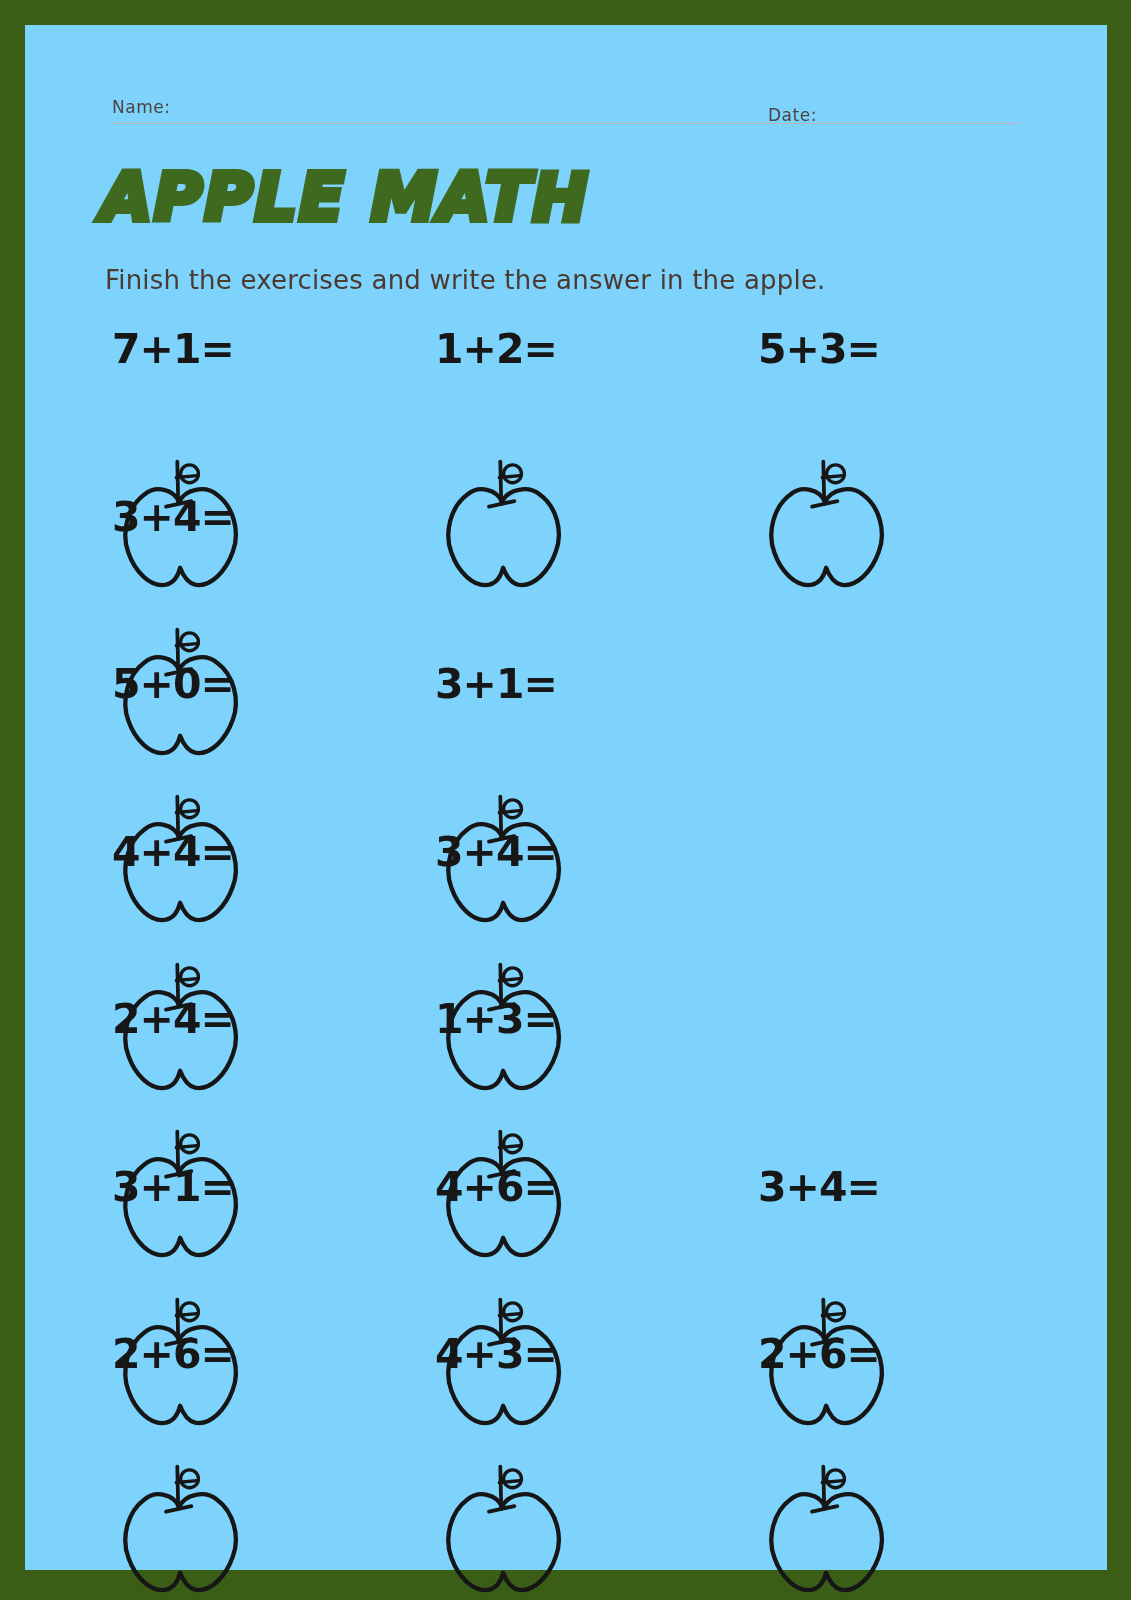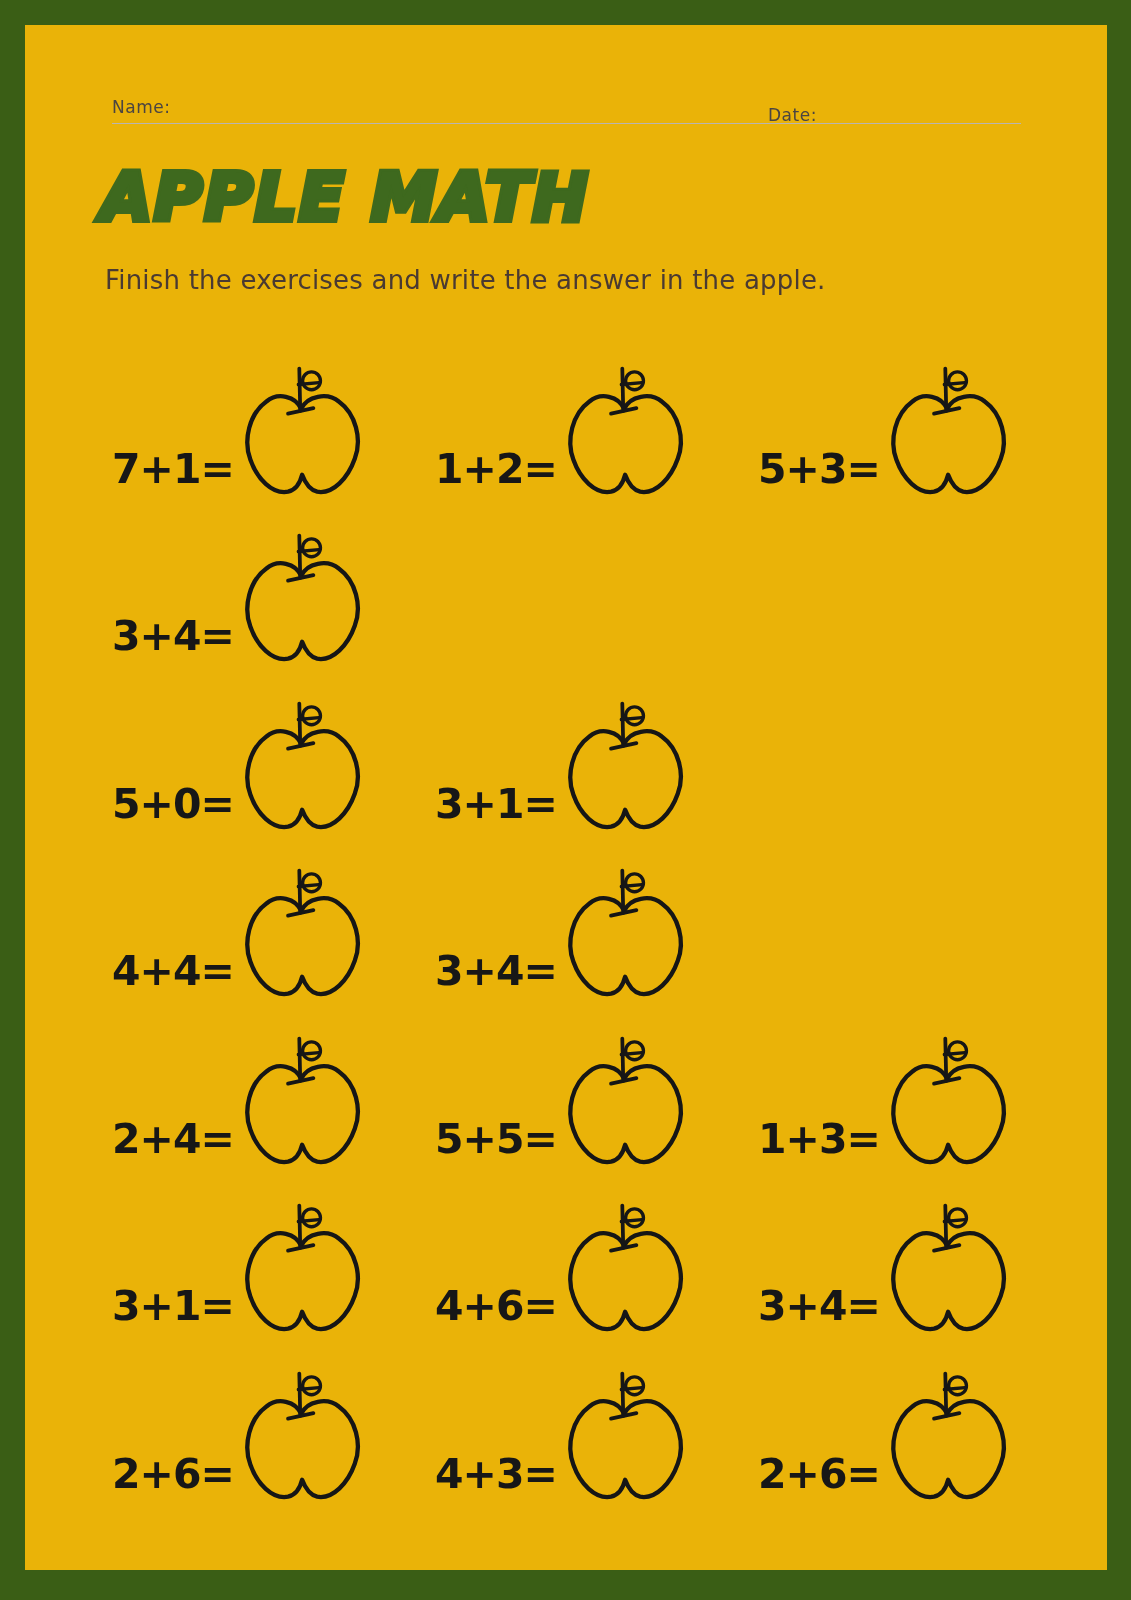--- a/index.html
+++ b/index.html
@@ -6,21 +6,21 @@
   body {
     width: 1131px; height: 1600px;
     background: #3a5e15;              
     font-family: "DejaVu Sans", "Liberation Sans", sans-serif;
     position: relative;
     overflow: hidden;
   }
   .page {
     position: absolute;
     left: 25px; top: 25px; right: 24px; bottom: 30px;
-    background: #eab308;
+    background: #7dd3fc;
   }
   
   .field-label {
     position: absolute;
     font-size: 17px;
     letter-spacing: 0.5px;
     color: #4b4542;
   }
   .name-label { left: 87px; top: 72px; }
   .date-label { left: 743px; top: 80px; text-align: center; }
@@ -55,21 +55,22 @@
   
   .grid {
     position: absolute;
     left: 87px; top: 310px;
     width: 969px;
   }
   .row { display: flex; height: 167.5px; }
   .cell {
     width: 323px;
     display: flex;
-    align-items: flex-end;
+    align-items: flex-start;
+    flex-direction: column;
   }
   .expr {
     flex: 0 0 120px;
     font-size: 41px;
     font-weight: bold;
     color: #171717;
     letter-spacing: -1px;
     position: relative;
     top: -10px;
     white-space: nowrap;
@@ -180,26 +181,20 @@
     </div>
 
     <div class="row">
       <div class="cell">
         <span class="expr">2+4=</span>
         <svg class="apple" viewBox="0 0 140 150">
             <use href="#apple-doodle"></use>
           </svg>
       </div>
       <div class="cell">
-        <span class="expr">5+5=</span>
-        <svg class="apple" viewBox="0 0 140 150">
-            <use href="#apple-doodle"></use>
-          </svg>
-      </div>
-      <div class="cell">
         <span class="expr">1+3=</span>
         <svg class="apple" viewBox="0 0 140 150">
             <use href="#apple-doodle"></use>
           </svg>
       </div>
     </div>
 
     <div class="row">
       <div class="cell">
         <span class="expr">3+1=</span>

